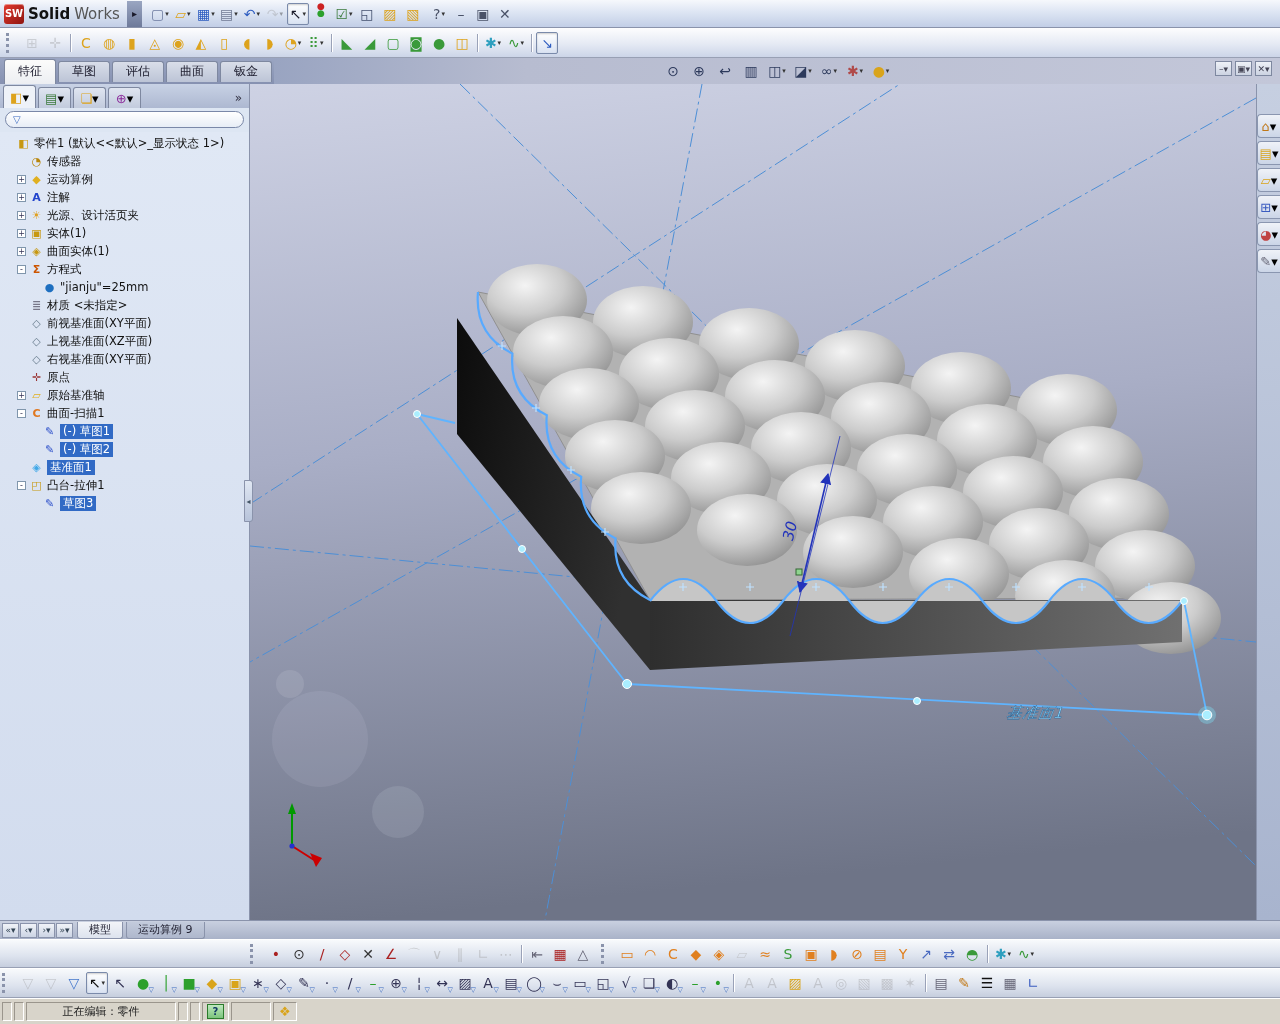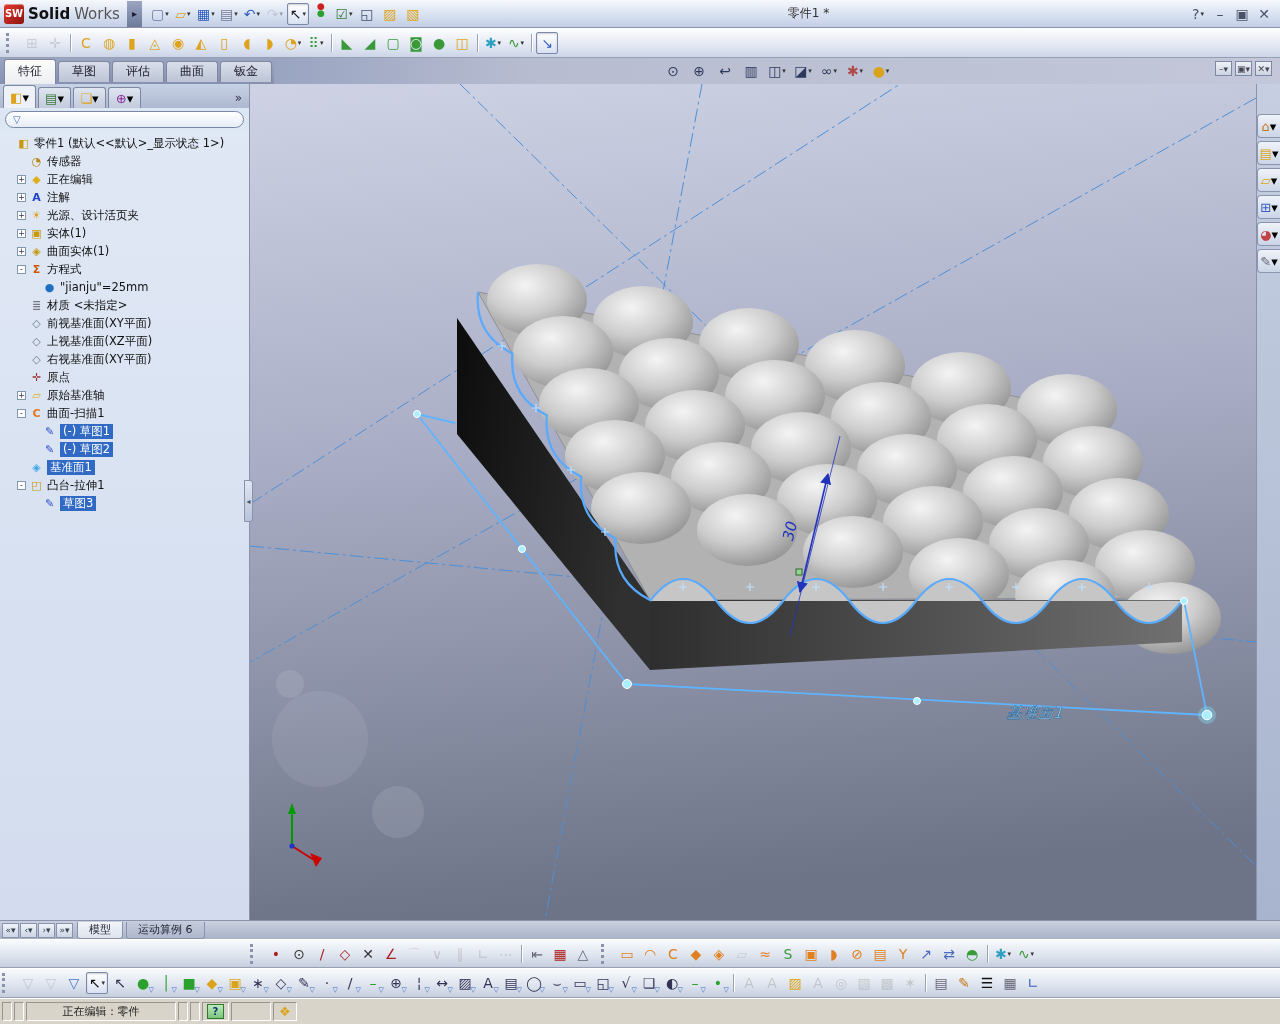--- a/index.html
+++ b/index.html
@@ -151,21 +151,20 @@
       <span class="tbi">
         <span class="glyph" style="color: rgb(68, 80, 110);">◱</span>
       </span>
       <span class="tbi">
         <span class="glyph" style="color: rgb(221, 163, 29);">▨</span>
       </span>
       <span class="tbi">
         <span class="glyph" style="color: rgb(221, 163, 29);">▧</span>
       </span>
     </div>
-  <div class="title-text">零件1 *</div>
   <div class="win-controls">
 
   <span class="winbtn tbi dd">
         <span class="glyph">?</span>
         <span class="dd-arrow">▾</span>
       </span>
       <span class="winbtn tbi">
         <span class="glyph">–</span>
       </span>
       <span class="winbtn tbi">
@@ -376,21 +375,21 @@
           <span class="tree-label label">零件1 (默认&lt;&lt;默认&gt;_显示状态 1&gt;)</span>
         </div>
         <div class="tree-row" style="padding-left: 15px;">
           <span class="expander none"></span>
           <span class="tree-icon glyph" style="color: rgb(184, 134, 11);">◔</span>
           <span class="tree-label label">传感器</span>
         </div>
         <div class="tree-row" style="padding-left: 15px;">
           <span class="expander">+</span>
           <span class="tree-icon glyph" style="color: rgb(224, 176, 32);">◆</span>
-          <span class="tree-label label">正在编辑</span>
+          <span class="tree-label label">运动算例</span>
         </div>
         <div class="tree-row" style="padding-left: 15px;">
           <span class="expander">+</span>
           <span class="tree-icon glyph" style="color: rgb(34, 68, 204);">A</span>
           <span class="tree-label label">注解</span>
         </div>
         <div class="tree-row" style="padding-left: 15px;">
           <span class="expander">+</span>
           <span class="tree-icon glyph" style="color: rgb(224, 160, 32);">☀</span>
           <span class="tree-label label">光源、设计活页夹</span>
@@ -665,21 +664,21 @@
         <span class="badge"></span>
         <span class="dd-arrow">▾</span>
       </span>
     </span>
   <span style="display:flex;">
 
   <span class="mtab active">
         <span class="label">模型</span>
       </span>
       <span class="mtab">
-        <span class="label">运动算例 6</span>
+        <span class="label">运动算例 9</span>
       </span>
     </span>
 </div>
 
 <div class="btoolbar btoolbarA">
   <span class="spacerA"></span>
   <span class="drag-handle"></span>
   <div class="tb">
 
   <span class="tbi">

